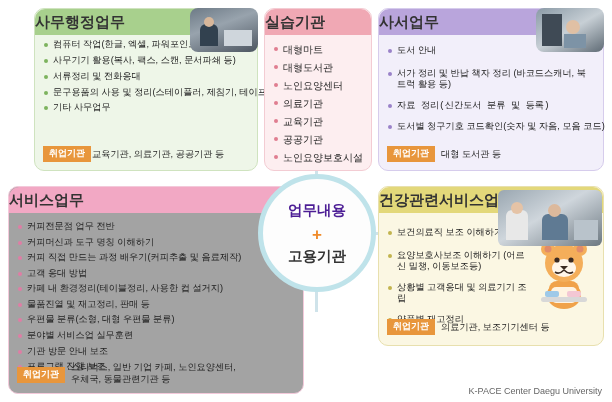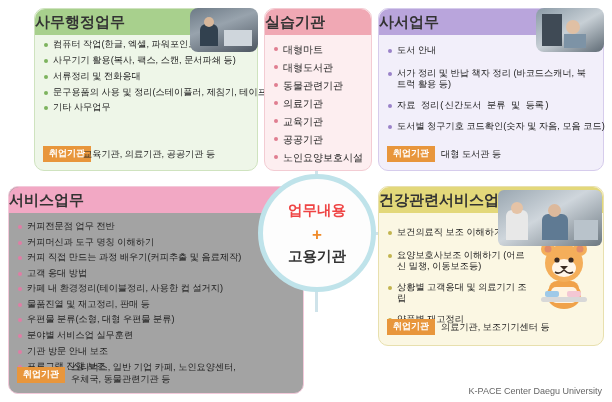--- a/index.html
+++ b/index.html
@@ -81,21 +81,21 @@
 
   
   .center{
     position:absolute;left:258px;top:174px;width:118px;height:118px;
     border-radius:50%;
     background:#fdfdfd;
     border:5px solid #bfe3ea;
     box-sizing:border-box;
     text-align:center;
   }
-  .center .c1{position:absolute;left:0;top:22px;width:100%;font-size:14.5px;font-weight:bold;color:#ef4444;}
+  .center .c1{position:absolute;left:0;top:22px;width:100%;font-size:14.5px;font-weight:bold;color:#4c1d95;}
   .center .c2{position:absolute;left:0;top:46px;width:100%;font-size:17px;font-weight:bold;color:#f08b2a;}
   .center .c3{position:absolute;left:0;top:68px;width:100%;font-size:14.5px;font-weight:bold;color:#333;}
 
   
   .conn{position:absolute;background:#cfe3ea;}
 
   .footer{
     position:absolute;right:10px;bottom:6px;
     font-size:9px;color:#666;
   }
@@ -122,37 +122,37 @@
   <div class="panel" id="p-office">
     <div class="panel-title">사무행정업무</div>
     <ul class="items">
       <li>컴퓨터 작업(한글, 엑셀, 파워포인트)</li>
       <li>사무기기 활용(복사, 팩스, 스캔, 문서파쇄 등)</li>
       <li>서류정리 및 전화응대</li>
       <li>문구용품의 사용 및 정리(스테이플러, 제침기, 테이프 등)</li>
       <li>기타 사무업무</li>
     </ul>
     <div class="badge" style="left:8px;bottom:8px;">취업기관</div>
-    <div class="badge-text" style="left:48px;bottom:10px;">교육기관, 의료기관, 공공기관 등</div>
+    <div class="badge-text" style="left:57px;bottom:10px;">교육기관, 의료기관, 공공기관 등</div>
   </div>
 
   <div class="photo" style="left:190px;top:8px;width:68px;height:44px;border-radius:8px;background:linear-gradient(160deg,#6d7a86 0%,#98a3ad 40%,#4c5560 100%);">
     <div class="ph-inner">
       <div style="position:absolute;left:10px;top:16px;width:18px;height:22px;background:#32414f;border-radius:6px 6px 0 0;"></div>
       <div style="position:absolute;left:14px;top:9px;width:10px;height:10px;border-radius:50%;background:#d8b79a;"></div>
       <div style="position:absolute;left:34px;top:22px;width:28px;height:16px;background:#cfd6dc;"></div>
     </div>
   </div>
 
   <div class="panel" id="p-practice">
     <div class="panel-title">실습기관</div>
     <ul class="items" style="top:34px;font-size:10px;line-height:1.3;">
       <li>대형마트</li>
       <li>대형도서관</li>
-      <li>동물관련기관</li>
+      <li>노인요양센터</li>
       <li>의료기관</li>
       <li>교육기관</li>
       <li>공공기관</li>
       <li>노인요양보호시설</li>
     </ul>
   </div>
 
   <div class="panel" id="p-library">
     <div class="panel-title">사서업무</div>
     <ul class="items" style="top:36px;line-height:1.2;">

